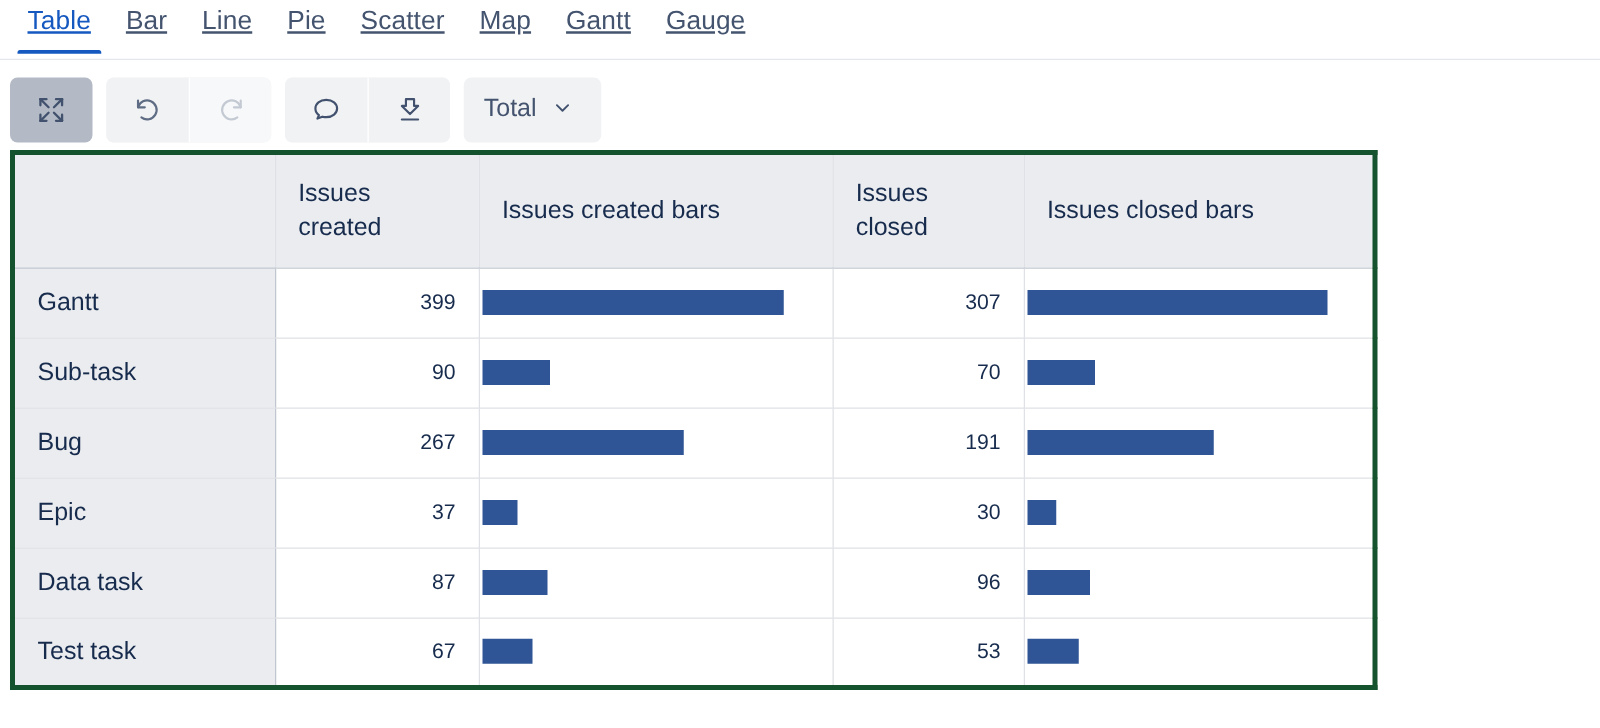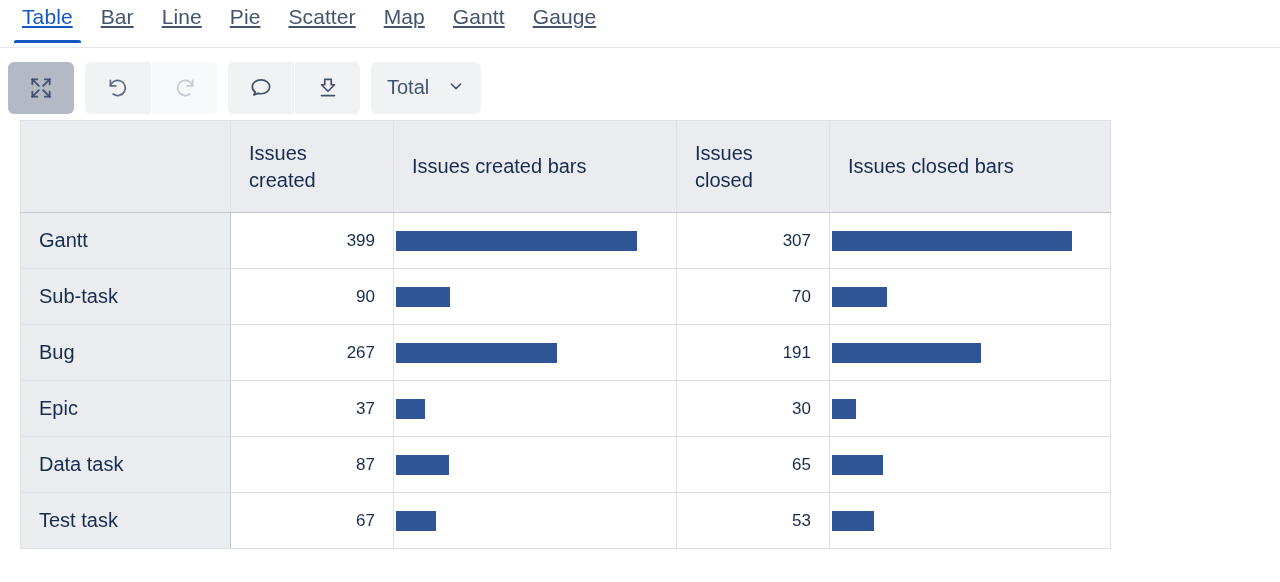--- a/index.html
+++ b/index.html
@@ -73,40 +73,39 @@
   .tbtn svg { display: block; }
 
   .sel-btn {
     height: 52px;
     min-width: 110px;
     background: #f1f2f4;
     border: none;
     border-radius: 6px;
     display: flex;
     align-items: center;
-    justify-content: space-between;
+    justify-content: flex-start;
     gap: 12px;
     padding: 0 16px;
     cursor: pointer;
   }
   .sel-label {
     font-size: 20px;
     color: #44546f;
   }
 
   
   .table-wrap {
     padding: 6px 0 0 8px;
   }
   table.data {
     border-collapse: collapse;
     table-layout: fixed;
     width: 1091px;
-    border: 1px solid #14532d;
-    margin-left: 12px;
+    border: 4px solid #14532d;
   }
   table.data col.c1 { width: 210px; }
   table.data col.c2 { width: 163px; }
   table.data col.c3 { width: 283px; }
   table.data col.c4 { width: 153px; }
   table.data col.c5 { width: 281px; }
 
   table.data th,
   table.data td {
     border: 1px solid #dfe1e6;
@@ -294,21 +293,21 @@
           <td class="barcell">
             <span class="bar" style="width: 23.52px; background: rgb(47, 85, 151);"></span>
           </td>
         </tr>
         <tr>
           <td class="rowhead">Data task</td>
           <td class="num">87</td>
           <td class="barcell">
             <span class="bar" style="width: 52.538px; background: rgb(47, 85, 151);"></span>
           </td>
-          <td class="num">65</td>
+          <td class="num">96</td>
           <td class="barcell">
             <span class="bar" style="width: 50.88px; background: rgb(47, 85, 151);"></span>
           </td>
         </tr>
         <tr>
           <td class="rowhead">Test task</td>
           <td class="num">67</td>
           <td class="barcell">
             <span class="bar" style="width: 40.488px; background: rgb(47, 85, 151);"></span>
           </td>

